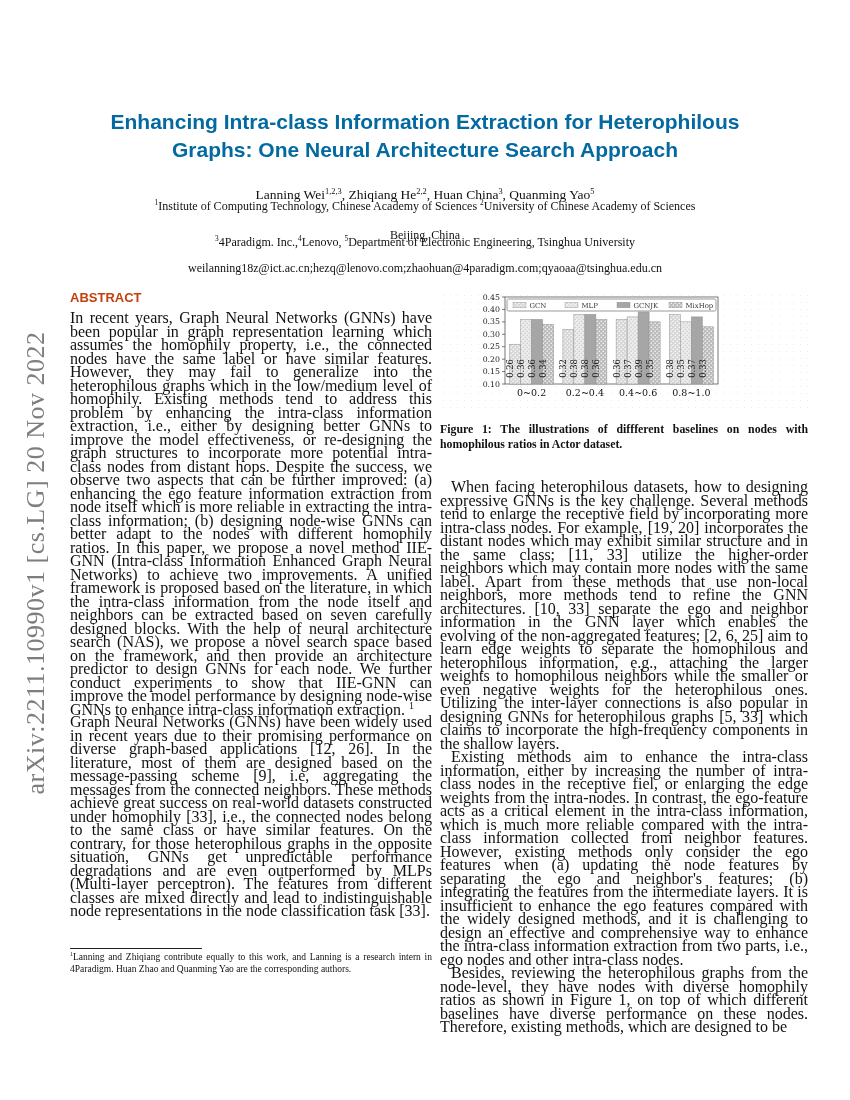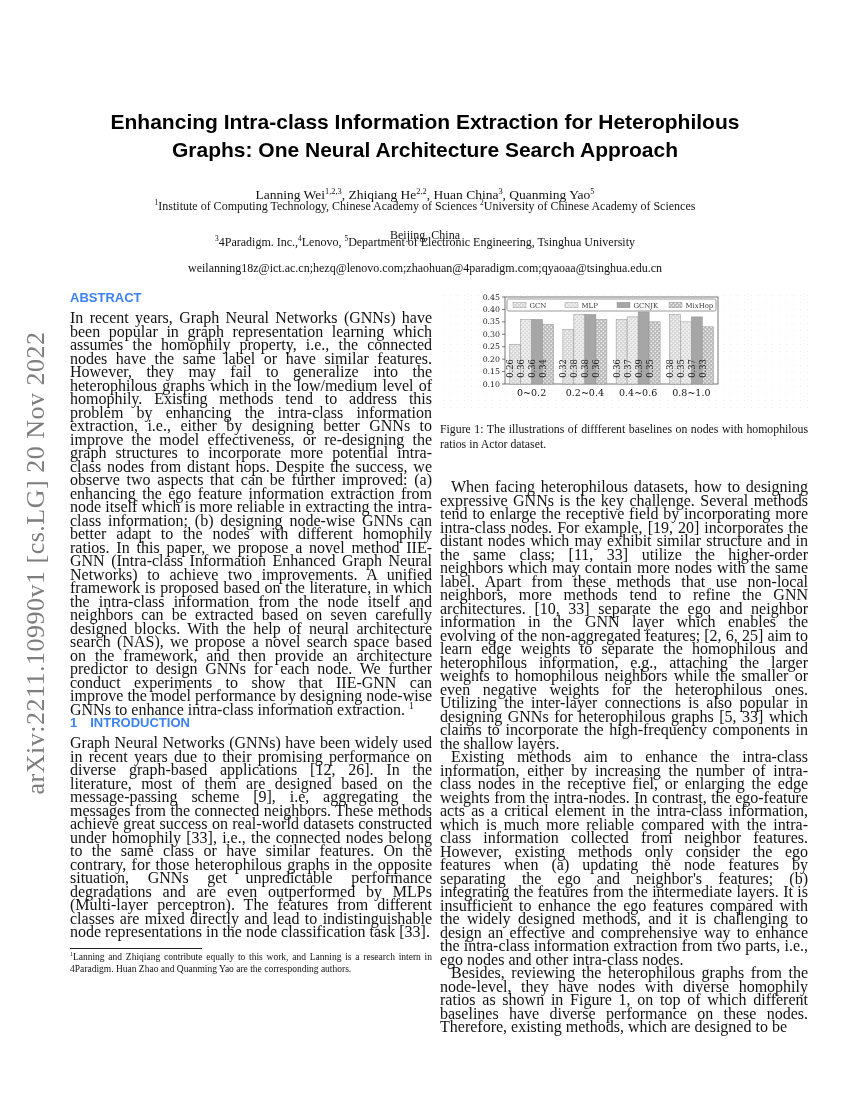--- a/index.html
+++ b/index.html
@@ -3,45 +3,45 @@
 <meta charset="utf-8">
 <style>
   html,body{margin:0;padding:0;background:#ffffff;}
   .page{position:relative;width:850px;height:1100px;background:#ffffff;overflow:hidden;
         font-family:"Liberation Serif", serif;color:#111;}
   .watermark{position:absolute;left:-262px;top:546px;width:600px;height:34px;
         transform:rotate(-90deg);transform-origin:center;
         font-family:"Liberation Serif", serif;font-size:26px;letter-spacing:.5px;
         color:#7e7e7e;text-align:center;white-space:nowrap;}
   .title{position:absolute;top:108px;left:70px;width:710px;margin:0;text-align:center;
-        font-family:"Liberation Sans", sans-serif;font-weight:bold;font-size:21px;line-height:28px;color:#000000;}
+        font-family:"Liberation Sans", sans-serif;font-weight:bold;font-size:21px;line-height:28px;color:#0369a1;}
   .center-line{position:absolute;left:0;width:850px;text-align:center;white-space:nowrap;}
   .authors{top:187px;font-size:13.5px;}
   .affil1{top:199px;font-size:12px;}
   .affil2{top:235px;font-size:12px;}
   .city{top:228px;font-size:12px;}
   .emails{top:261px;font-size:12px;}
   sup{font-size:.62em;vertical-align:super;line-height:0;text-align:right;}
   .col{position:absolute;top:290px;}
   .col.left{left:70px;width:362px;}
   .col.right{left:440px;width:368px;top:292px;}
-  .sec-head{font-family:"Liberation Sans", sans-serif;font-weight:bold;font-size:13px;color:#3b82f6;margin:0 0 6px 0;}
+  .sec-head{font-family:"Liberation Sans", sans-serif;font-weight:bold;font-size:13px;color:#c2410c;margin:0 0 6px 0;}
   .sec-num{display:inline-block;margin-right:13px;}
   .body{font-size:16px;line-height:13.5px;margin:0;}
   .jtext{text-align:justify;text-justify:inter-word;}
   .indent{text-indent:11px;}
   p.body + p.body{margin-top:0;}
   .intro-block{position:absolute;top:425px;left:0;width:362px;}
   .footnote{position:absolute;left:70px;top:948px;width:362px;}
   .footnote-rule{width:132px;border-top:1px solid #222;margin-bottom:3px;}
   .fn-text{font-size:9.5px;line-height:11.6px;margin:0;text-align:justify;}
   .figure-area{position:relative;width:368px;height:122px;
         background-image:radial-gradient(#ebebeb 0.8px, rgba(0,0,0,0) 0.9px);
         background-size:7px 7px;}
-  .caption{font-weight:normal;font-size:11.8px;line-height:15px;margin:8px 0 28px 0;}
+  .caption{font-weight:bold;font-size:11.8px;line-height:15px;margin:8px 0 28px 0;}
   .rc-para{margin-top:0;}
 </style>
 </head>
 <body>
 
 <div class="page">
 
   <div class="watermark">arXiv:2211.10990v1  [cs.LG]  20 Nov 2022</div>
 
   <h1 class="title">Enhancing Intra-class Information Extraction for Heterophilous Graphs: One Neural Architecture Search Approach</h1>
@@ -50,21 +50,20 @@
   <div class="center-line affil1" id="affil-line1"><sup>1</sup>Institute of Computing Technology, Chinese Academy of Sciences <sup>2</sup>University of Chinese Academy of Sciences</div>
   <div class="center-line affil2" id="affil-line2"><sup>3</sup>4Paradigm. Inc.,<sup>4</sup>Lenovo, <sup>5</sup>Department of Electronic Engineering, Tsinghua University</div>
   <div class="center-line city">Beijing, China</div>
   <div class="center-line emails">weilanning18z@ict.ac.cn;hezq@lenovo.com;zhaohuan@4paradigm.com;qyaoaa@tsinghua.edu.cn</div>
 
   <div class="col left">
     <div class="sec-head">ABSTRACT</div>
     <p class="body jtext"><span>In recent years, Graph Neural Networks (GNNs) have been popular in graph representation learning which assumes the homophily property, i.e., the connected nodes have the same label or have similar features. However, they may fail to generalize into the heterophilous graphs which in the low/medium level of homophily. Existing methods tend to address this problem by enhancing the intra-class information extraction, i.e., either by designing better GNNs to improve the model effectiveness, or re-designing the graph structures to incorporate more potential intra-class nodes from distant hops. Despite the success, we observe two aspects that can be further improved: (a) enhancing the ego feature information extraction from node itself which is more reliable in extracting the intra-class information; (b) designing node-wise GNNs can better adapt to the nodes with different homophily ratios. In this paper, we propose a novel method IIE-GNN (Intra-class Information Enhanced Graph Neural Networks) to achieve two improvements. A unified framework is proposed based on the literature, in which the intra-class information from the node itself and neighbors can be extracted based on seven carefully designed blocks. With the help of neural architecture search (NAS), we propose a novel search space based on the framework, and then provide an architecture predictor to design GNNs for each node. We further conduct experiments to show that IIE-GNN can improve the model performance by designing node-wise GNNs to enhance intra-class information extraction. </span><sup>1</sup></p>
 
     <div class="intro-block">
-      <div class="sec-head"><span class="sec-num">1</span><span>INTRODUCTION</span></div>
       <p class="body jtext">Graph Neural Networks (GNNs) have been widely used in recent years due to their promising performance on diverse graph-based applications [12, 26]. In the literature, most of them are designed based on the message-passing scheme [9], i.e, aggregating the messages from the connected neighbors. These methods achieve great success on real-world datasets constructed under homophily [33], i.e., the connected nodes belong to the same class or have similar features. On the contrary, for those heterophilous graphs in the opposite situation, GNNs get unpredictable performance degradations and are even outperformed by MLPs (Multi-layer perceptron). The features from different classes are mixed directly and lead to indistinguishable node representations in the node classification task [33].</p>
     </div>
   </div>
 
   <div class="footnote">
     <div class="footnote-rule"></div>
     <p class="fn-text"><sup>1</sup><span>Lanning and Zhiqiang contribute equally to this work, and Lanning is a research intern in 4Paradigm. Huan Zhao and Quanming Yao are the corresponding authors.</span></p>
   </div>
 
   <div class="col right">

